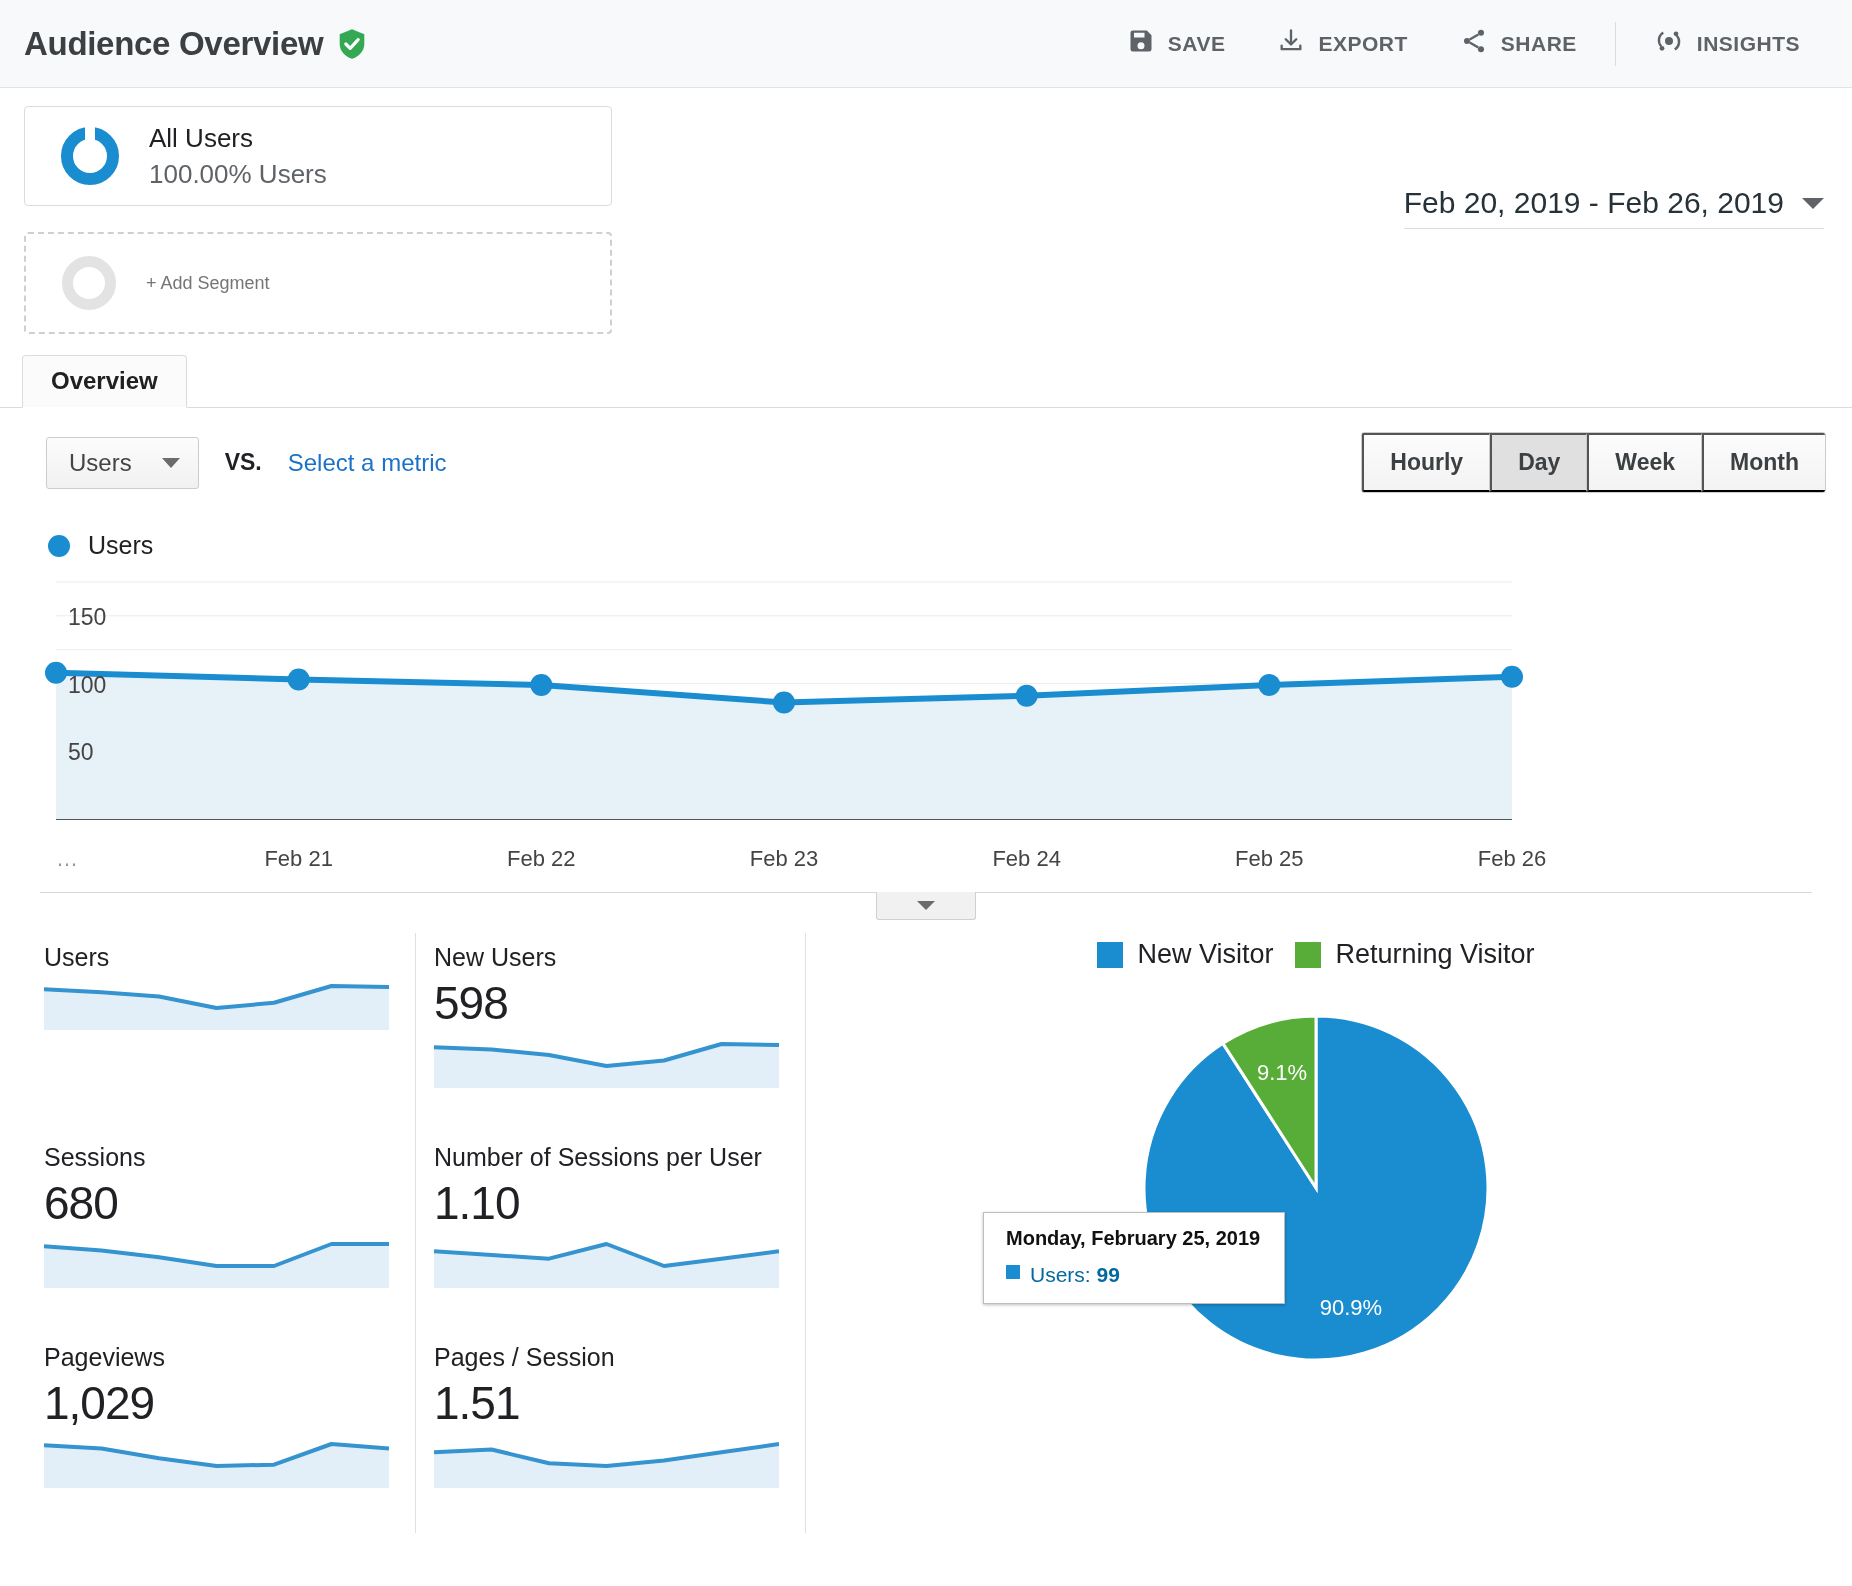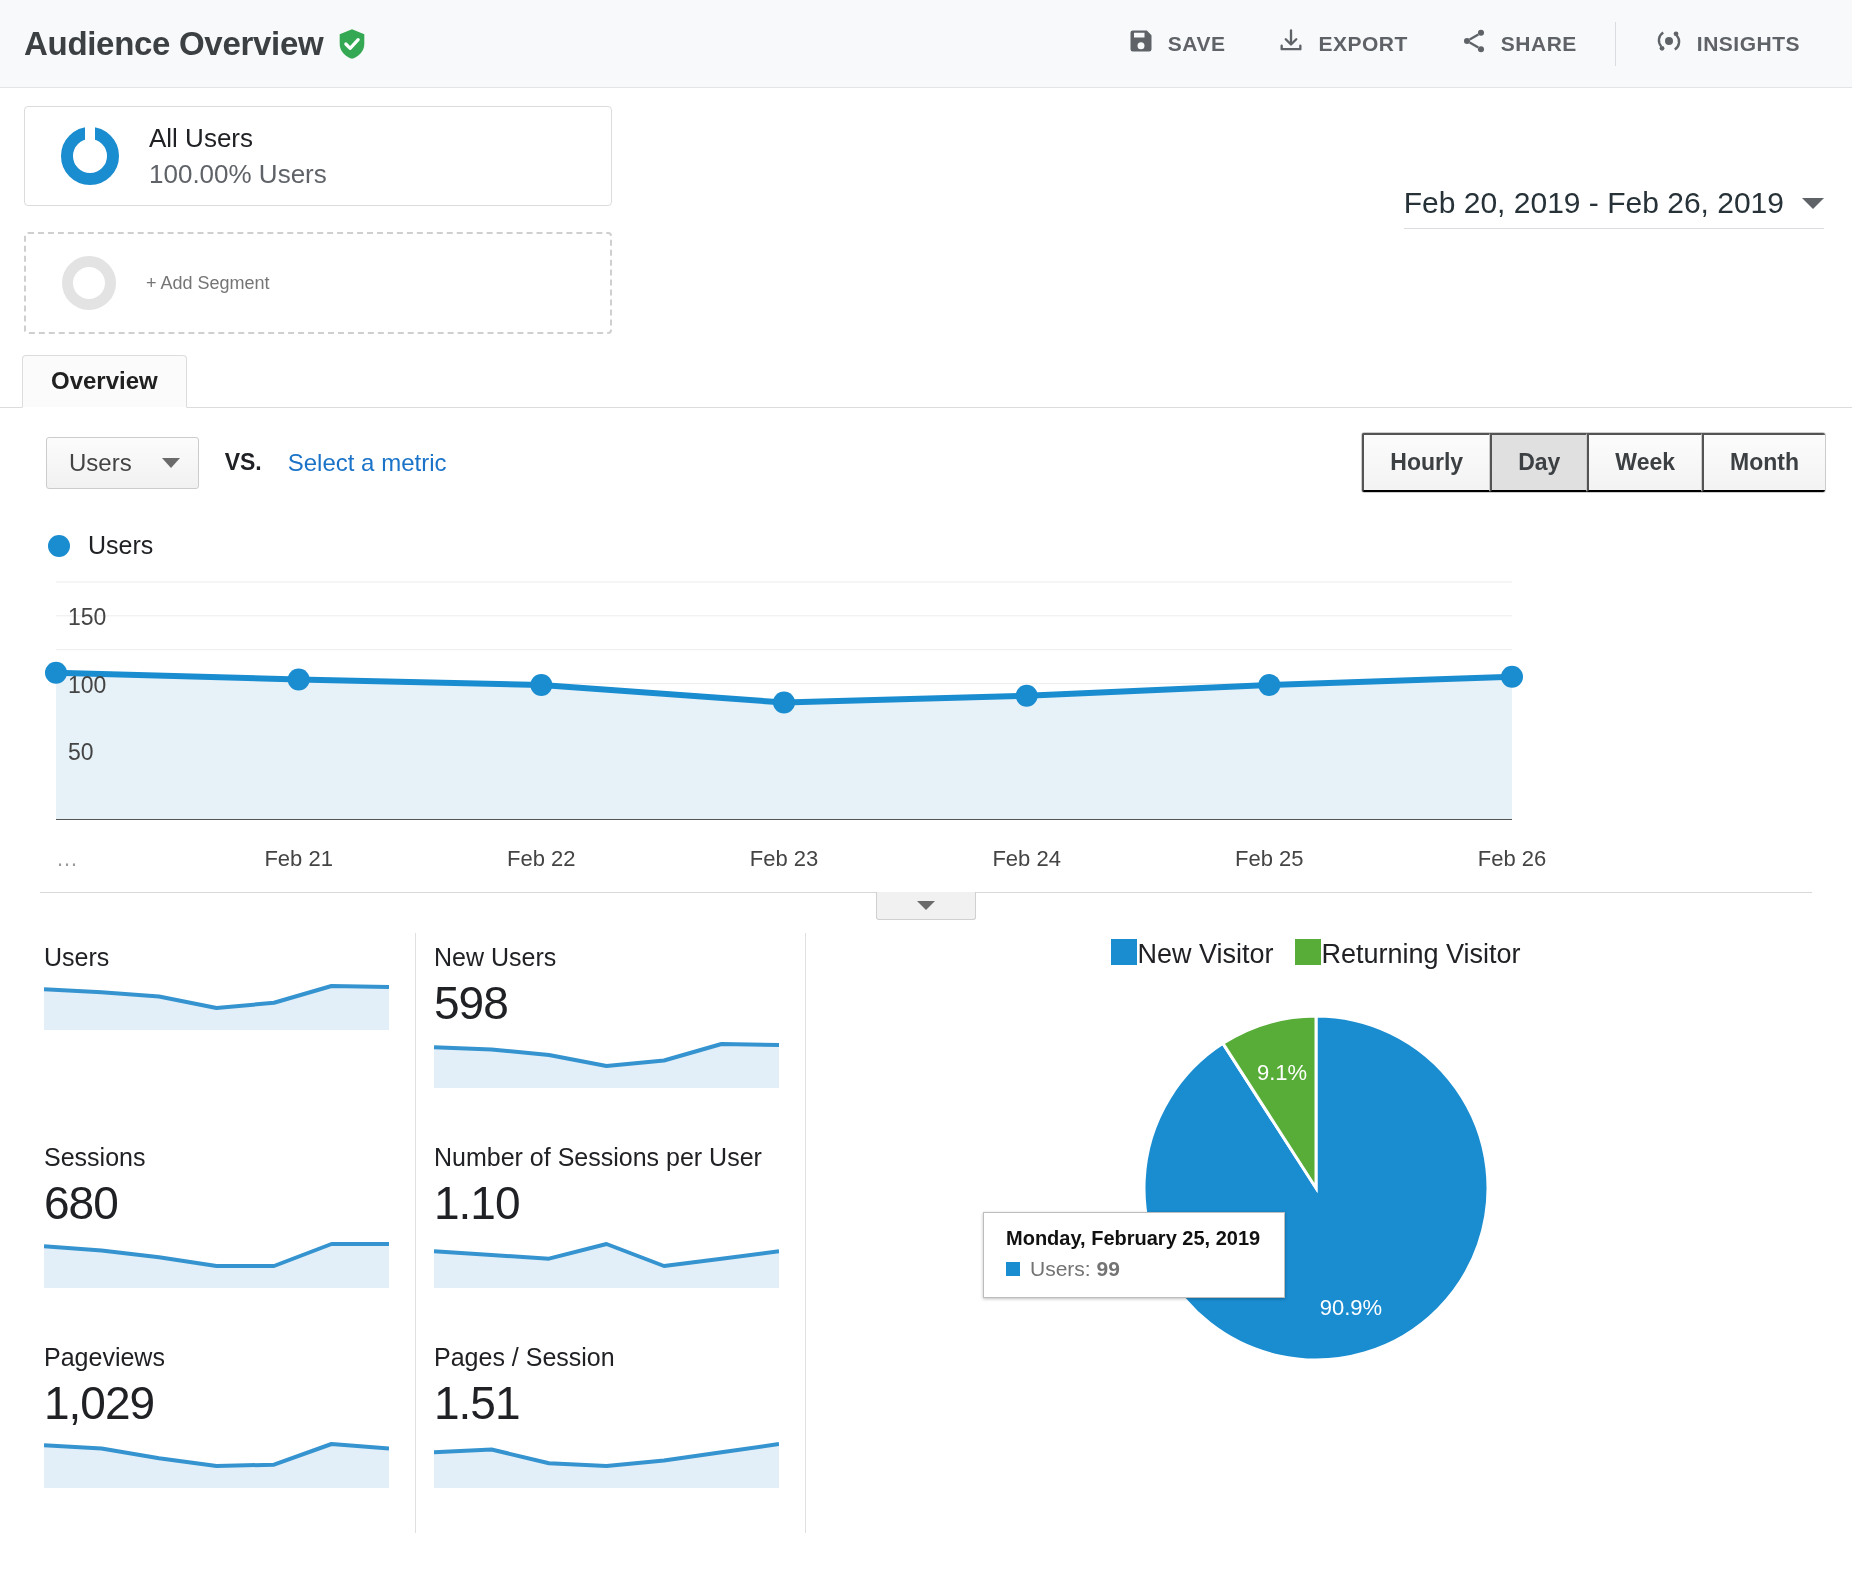--- a/index.html
+++ b/index.html
@@ -157,21 +157,21 @@
   .tooltip {
     position:absolute; left:983px; top:652px;
     background:#fff; border:1px solid #bdbdbd;
     box-shadow:0 1px 3px rgba(0,0,0,.25);
     padding:14px 22px 16px 22px;
     width:302px;
   }
   .tt-title { font-size:20px; font-weight:bold; color:#111; white-space:nowrap; }
   .tt-row { display:flex; align-items:center; gap:10px; margin-top:7px; }
   .tt-swatch { width:14px; height:14px; background:#1a8cd0; }
-  .tt-text { font-size:21px; color:#737373; white-space:nowrap; }
+  .tt-text { font-size:21px; color:#0369a1; white-space:nowrap;margin-top:6px; }
   .tt-text b { font-weight:bold; }
 
   .axis-labels {
     display:flex; position:relative; height:46px;
     margin:2px 26px 0 26px;
     font-size:22px; color:#444;
   }
   .axis-labels span { position:absolute; transform:translateX(-50%); }
 
   .chart-divider { border-top:1px solid #d8d8d8; margin:0 40px; position:relative; }
@@ -204,21 +204,21 @@
   .card.last { border-right:1px solid #e0e0e0; }
   .card-label { font-size:25px; color:#202124; white-space:nowrap; }
   .card-value { font-size:46px; color:#202124; margin-top:4px; letter-spacing:-1px; }
   .spark { margin-top:6px; display:block; }
 
   .pie-area {
     flex:1; display:flex; flex-direction:column; align-items:center;
     padding-top:6px;
   }
   .pie-legend { display:flex; align-items:center; gap:22px; }
-  .pl-item { display:flex; }
+  .pl-item { display:flex; align-items:center; gap:14px; }
   .pl-sw { width:26px; height:26px; }
   .pl-label { font-size:27px; color:#202124; }
   .pie-svg { margin-top:22px; }
 </style>
 </head>
 <body>
 
 <div class="header">
   <div class="page-title">Audience Overview</div>
   <span class="shield-icon">

